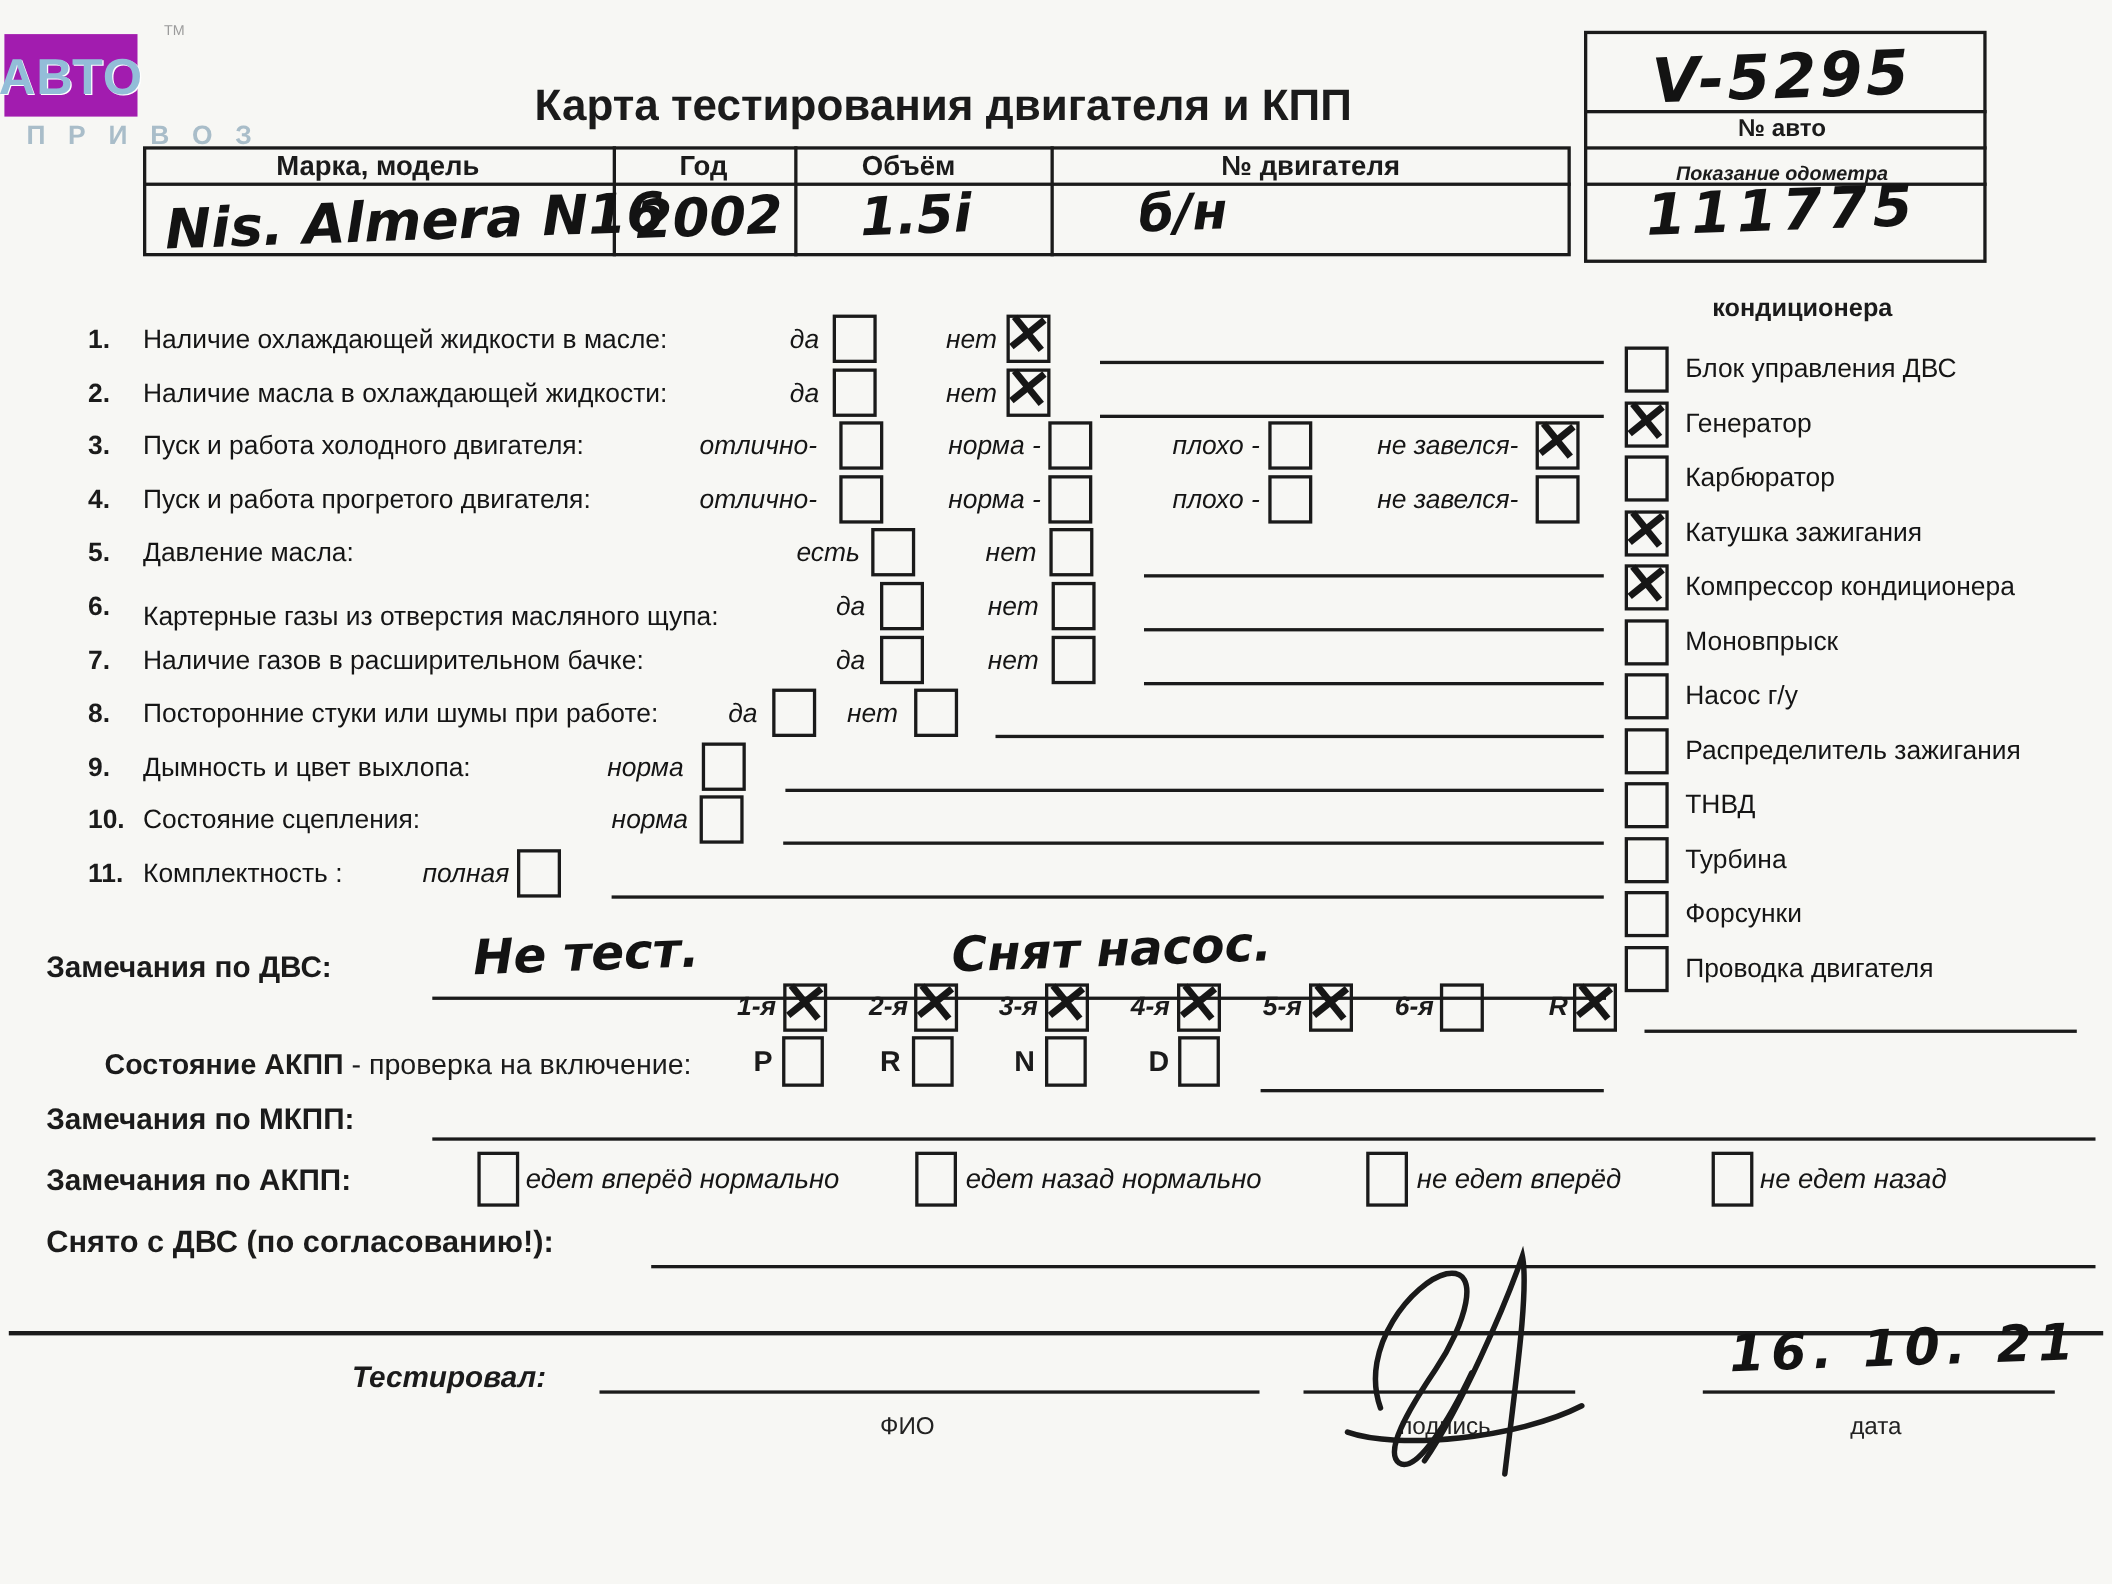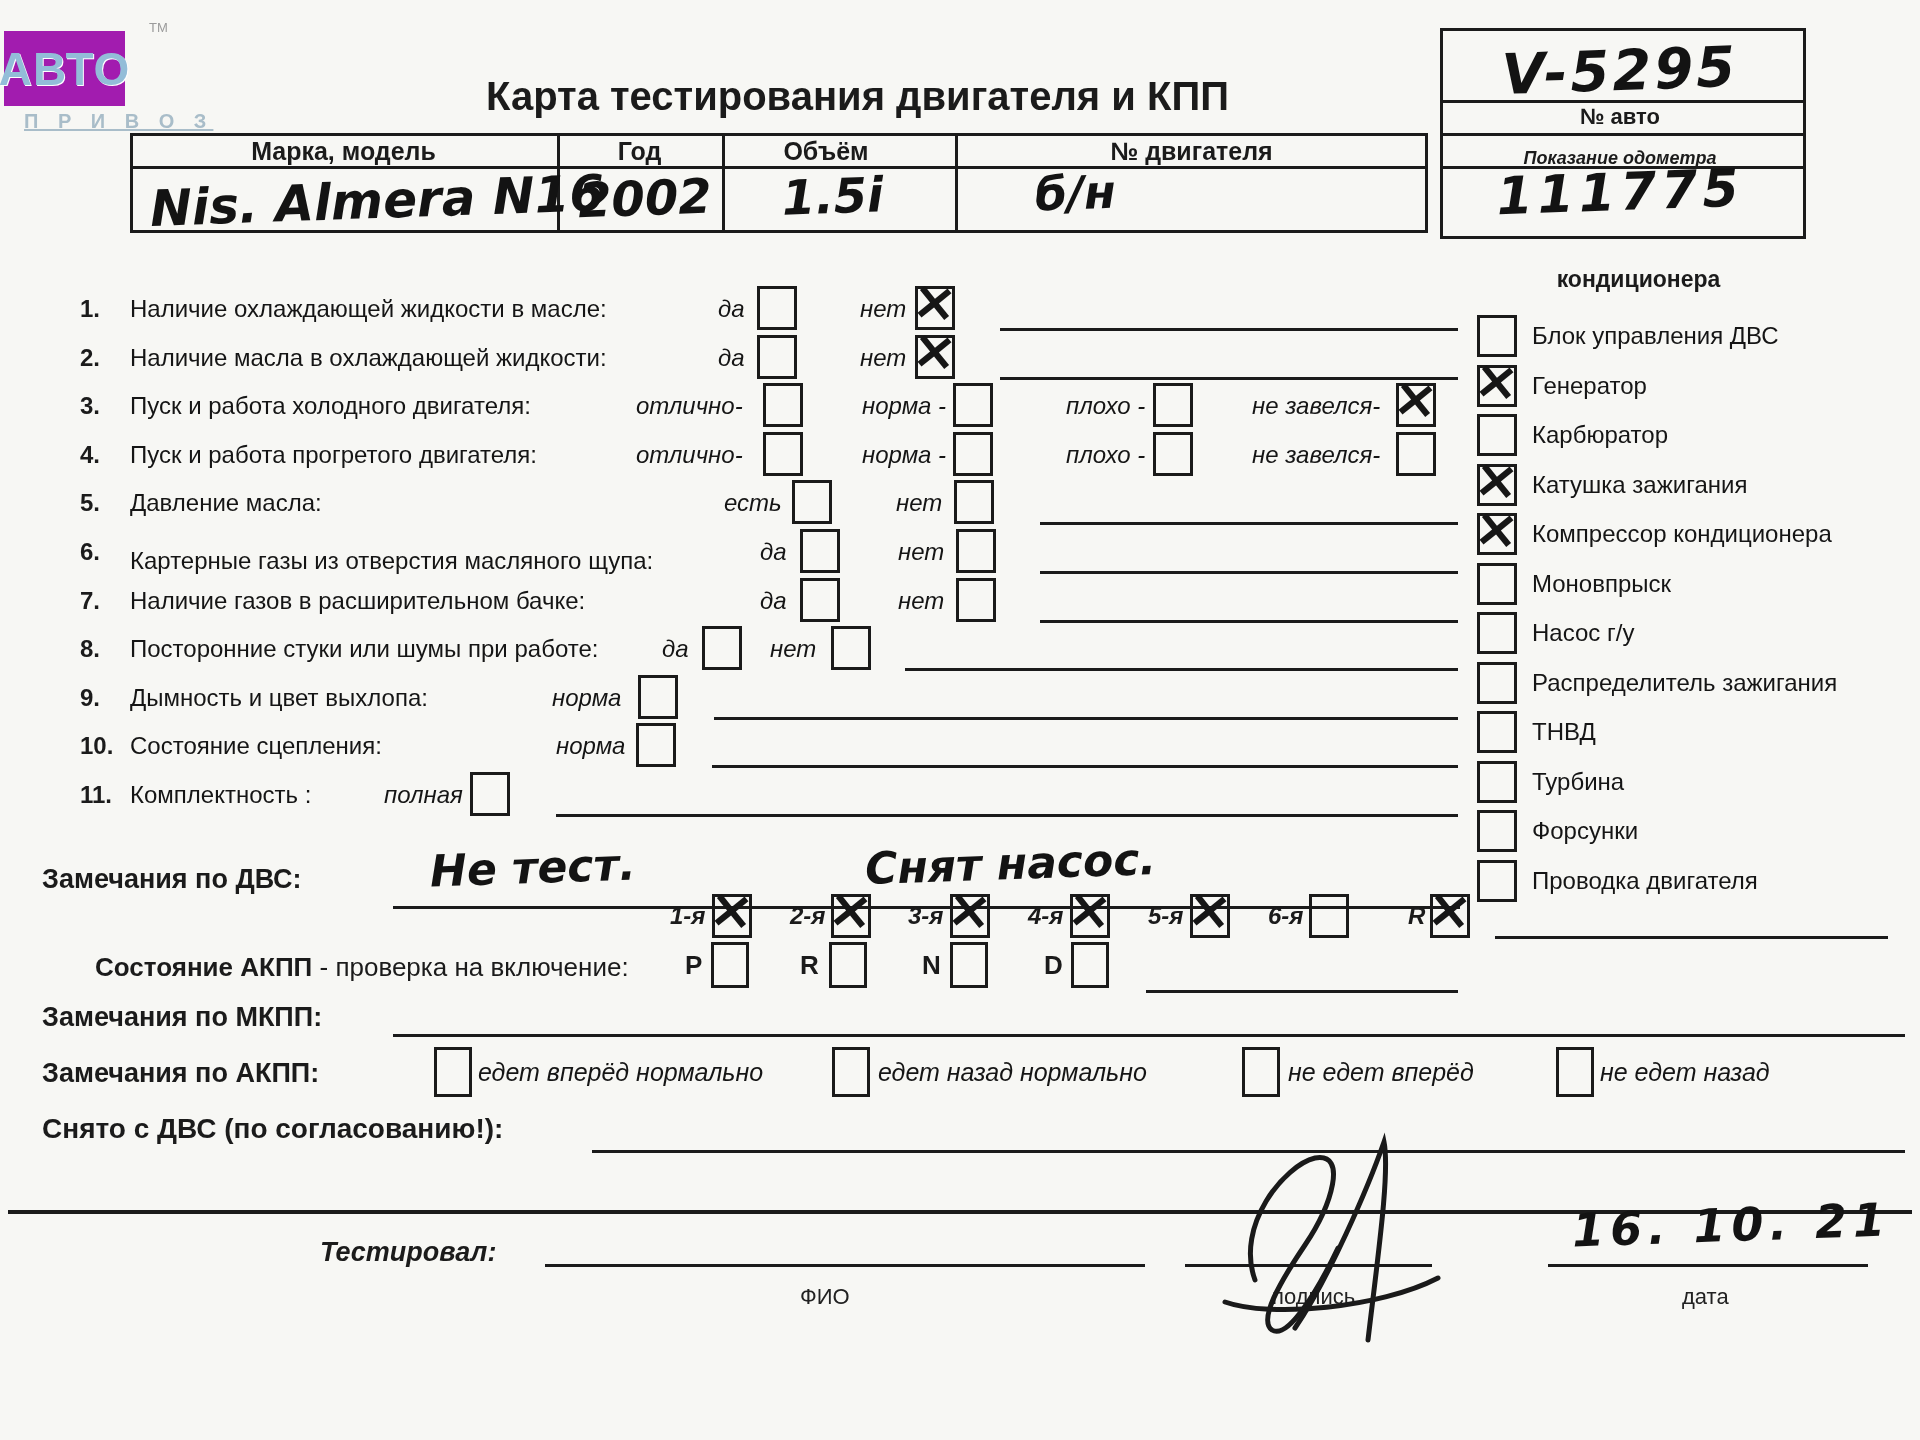--- a/index.html
+++ b/index.html
@@ -5,21 +5,21 @@
   html,body{margin:0;padding:0;background:#e8e8e6;}
   .sheet{position:relative;width:1920px;height:1440px;background:#f7f7f4;overflow:hidden;
          font-family:"Liberation Sans",sans-serif;color:#1b1b1b;}
   .abs{position:absolute;}
   .title{position:absolute;left:486px;top:74px;font-size:40px;font-weight:700;white-space:nowrap;}
   
   .logo-box{position:absolute;left:4px;top:31px;width:121px;height:75px;background:#a21caf;
             display:flex;align-items:center;justify-content:center;}
   .logo-avto{font-size:46px;font-weight:700;color:#93bdd8;letter-spacing:1px;text-shadow:1px 1px 0 #ffffff;}
   .logo-tm{position:absolute;left:149px;top:20px;font-size:13px;color:#9b9b9b;}
-  .logo-sub{position:absolute;left:24px;top:110px;font-size:20px;font-weight:700;letter-spacing:7px;color:#a9bdc9;text-decoration:underline;}
+  .logo-sub{position:absolute;left:24px;top:110px;font-size:24px;font-weight:700;letter-spacing:7px;color:#a9bdc9;}
   
   .vbox{position:absolute;left:1440px;top:28px;width:360px;height:205px;border:3px solid #1b1b1b;}
   .vbox-div{position:absolute;left:1440px;width:366px;height:3px;background:#1b1b1b;}
   .vbox-cell{position:absolute;left:1440px;width:360px;text-align:center;white-space:nowrap;}
   .tbl{position:absolute;left:130px;top:133px;width:1298px;height:100px;border:3px solid #1b1b1b;box-sizing:border-box;}
   .tbl-hline{position:absolute;left:130px;top:166px;width:1298px;height:3px;background:#1b1b1b;}
   .tbl-v{position:absolute;top:133px;width:3px;height:100px;background:#1b1b1b;}
   .th{position:absolute;top:137px;font-size:25px;font-weight:700;text-align:center;white-space:nowrap;}
   
   .hand{position:absolute;font-family:"DejaVu Sans",sans-serif;font-style:italic;font-weight:700;

